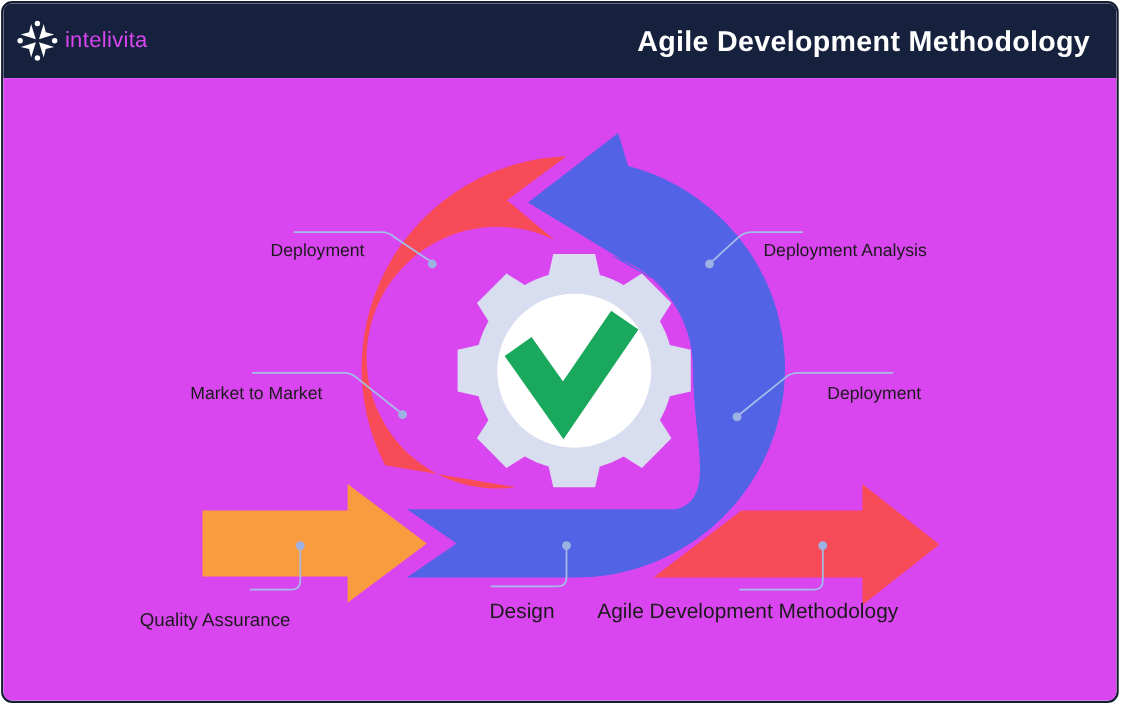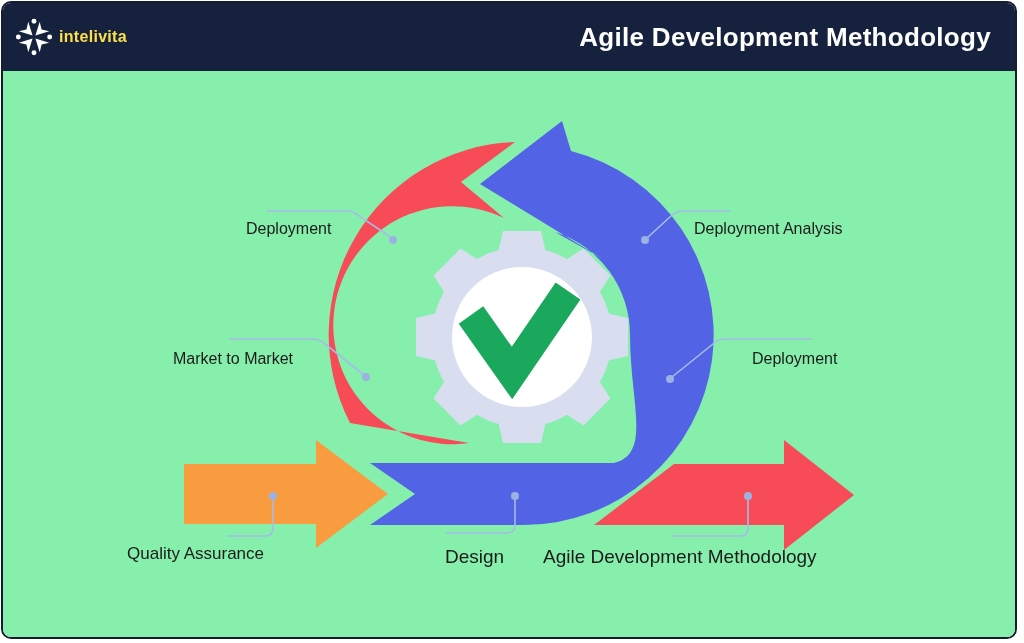--- a/index.html
+++ b/index.html
@@ -3,27 +3,27 @@
 <meta charset="utf-8">
 <style>
   html,body{margin:0;padding:0;background:#ffffff;}
   body{width:1024px;height:643px;position:relative;font-family:"Liberation Sans",sans-serif;}
   .card{position:absolute;left:1px;top:1px;right:7px;bottom:4px;background:#ffffff;
         border:2px solid #151d33;border-radius:10px;overflow:hidden;}
   .hdr{position:absolute;top:0;left:0;right:0;height:68px;background:#16213e;
        display:flex;align-items:center;justify-content:space-between;
        padding:0 24px 0 12px;box-sizing:border-box;}
   .logo{display:flex;align-items:center;gap:6px;}
-  .logo-text{color:#fde047;font-size:16px;font-weight:700;letter-spacing:.3px;}
+  .logo-text{color:#d946ef;font-size:20px;font-weight:400;letter-spacing:.3px;}
   .hdr-title{color:#ffffff;font-size:26px;font-weight:600;letter-spacing:.3px;}
-  .canvas{position:absolute;top:68px;left:0;right:0;bottom:0;background:#86efac;}
+  .canvas{position:absolute;top:68px;left:0;right:0;bottom:0;background:#d946ef;}
   .diagram-svg{position:absolute;left:-1px;top:-69px;width:1024px;height:643px;}
   .lbl{position:absolute;color:#1b1b1b;font-size:16px;white-space:nowrap;}
   .lbl-sm{font-size:19px;}
-  .lbl-lg{font-size:17px;}
+  .lbl-lg{font-size:17px;margin-top:10px;}
 </style>
 </head>
 <body>
 
 <div class="card">
 
   <div class="hdr">
     <div class="logo">
       <svg width="38" height="40" viewBox="0 0 40 40">
         <g fill="#FFFFFF">

